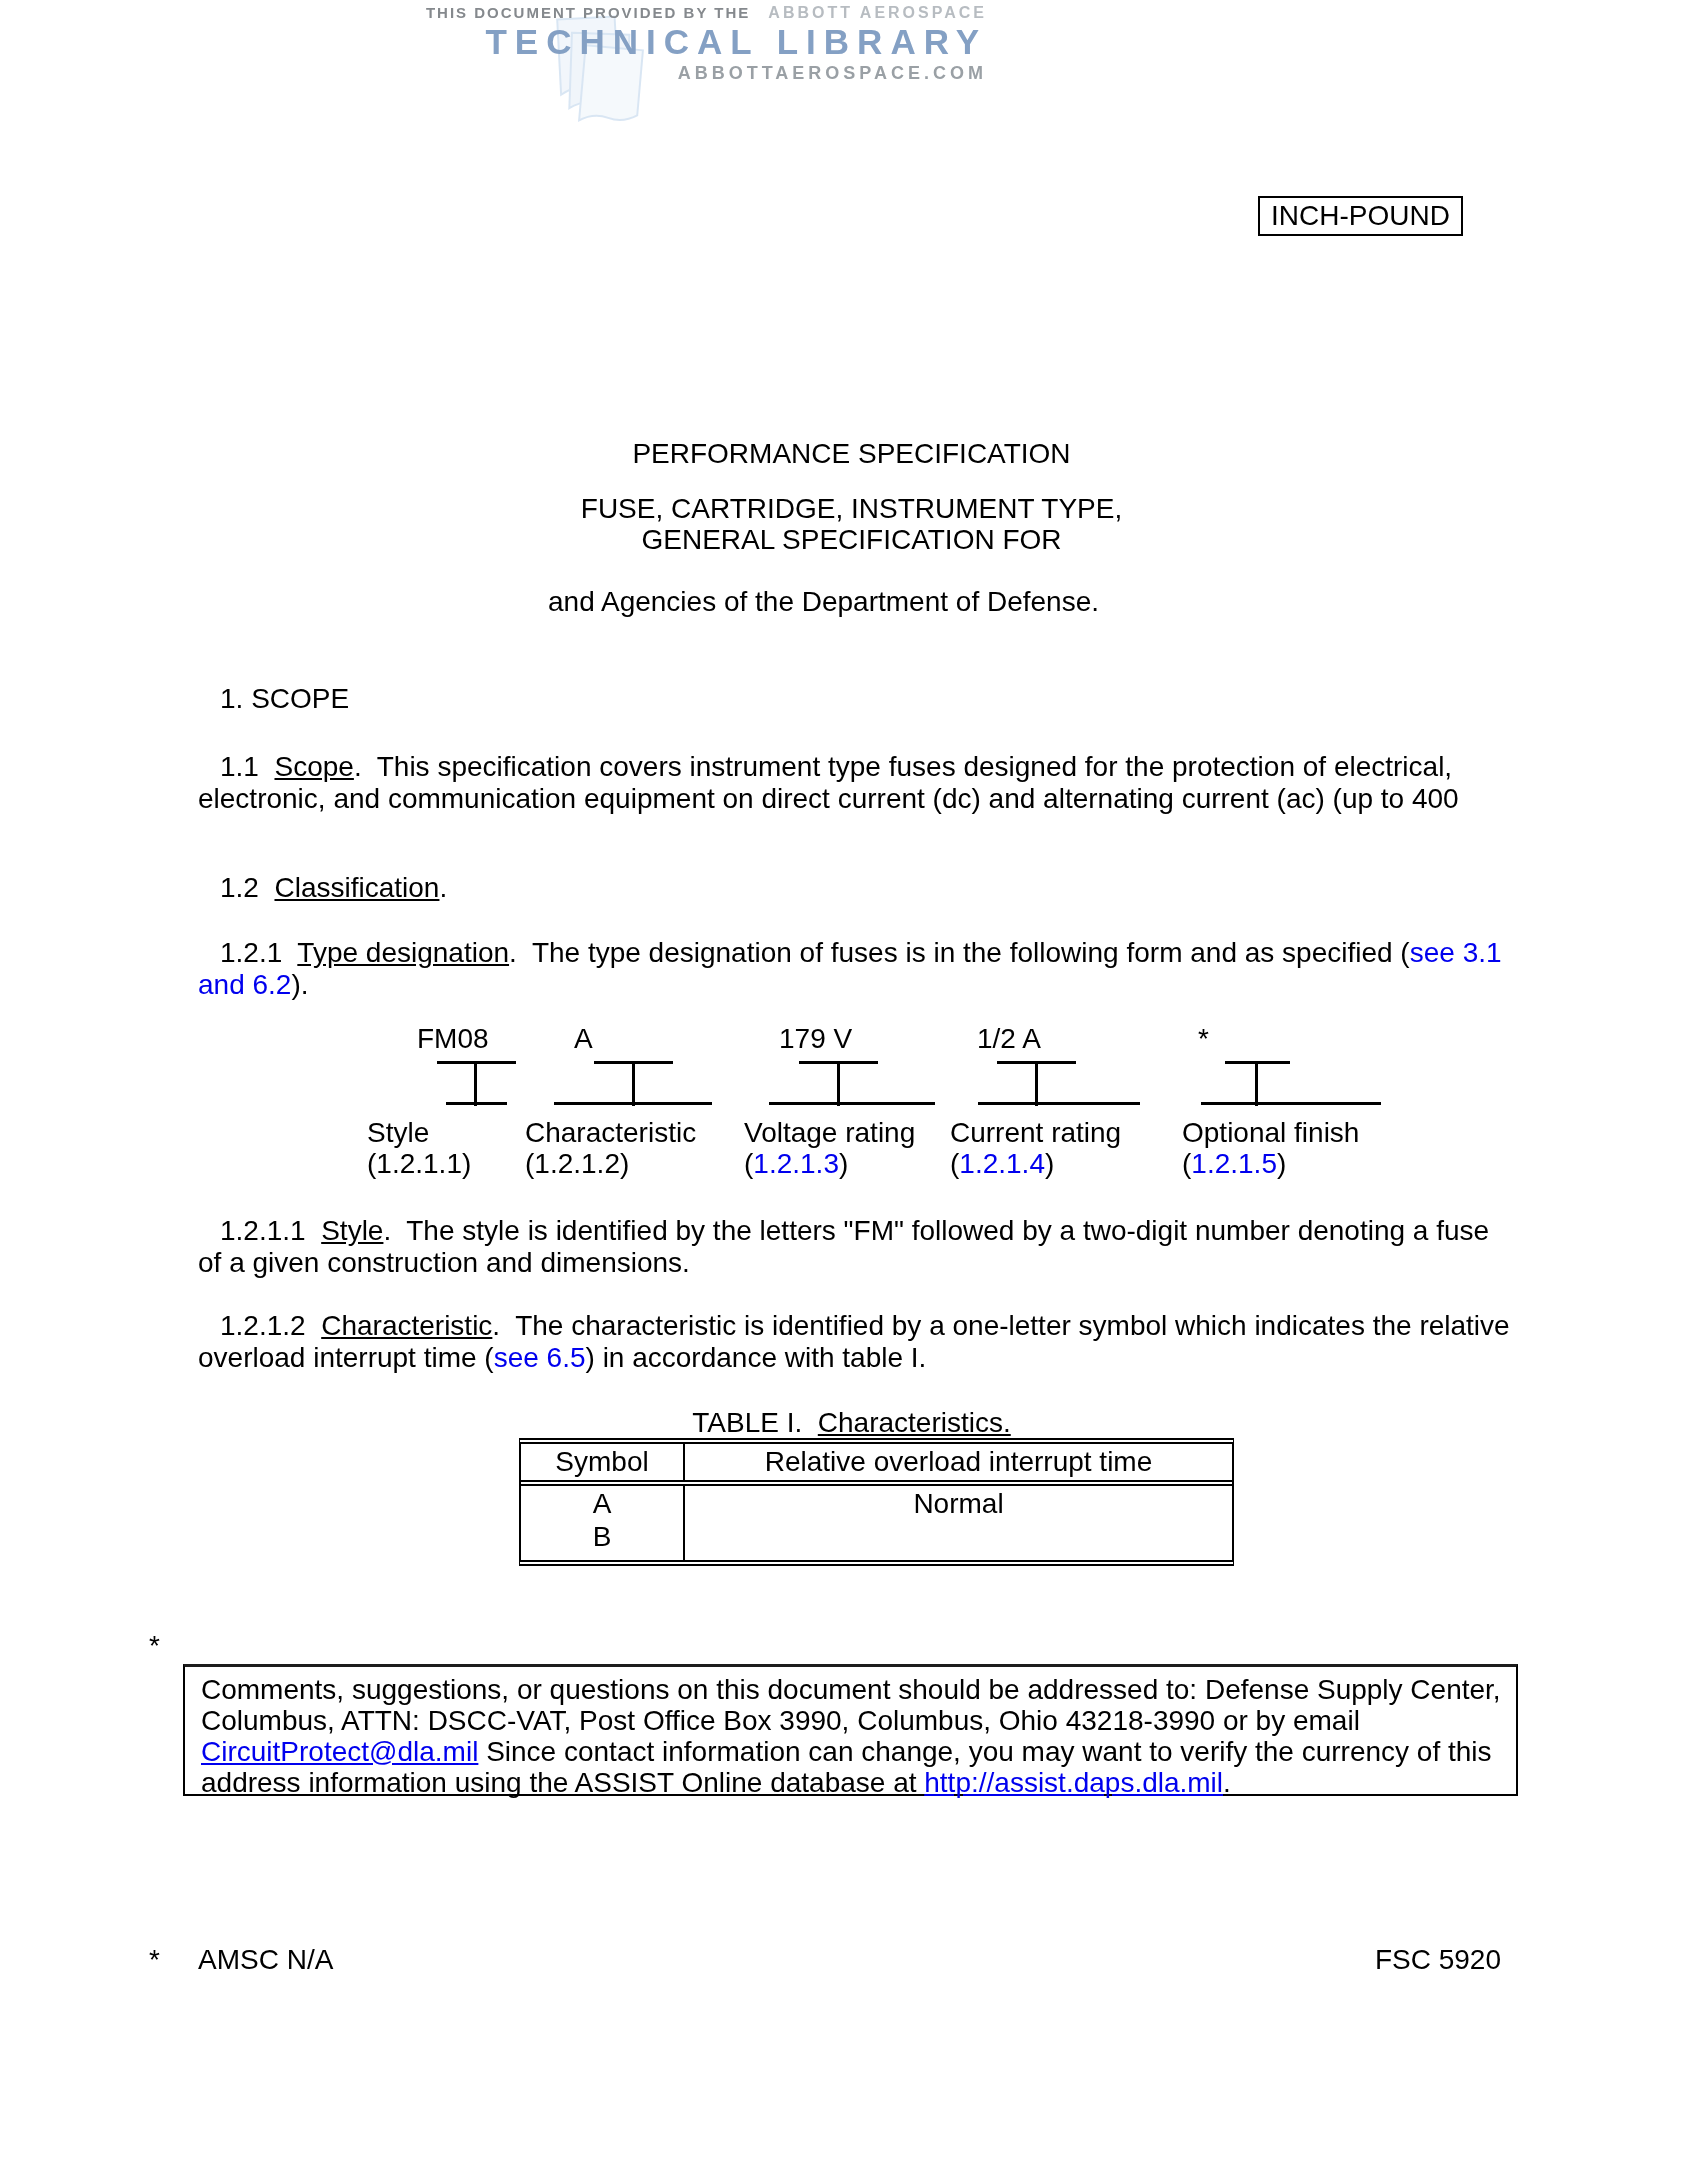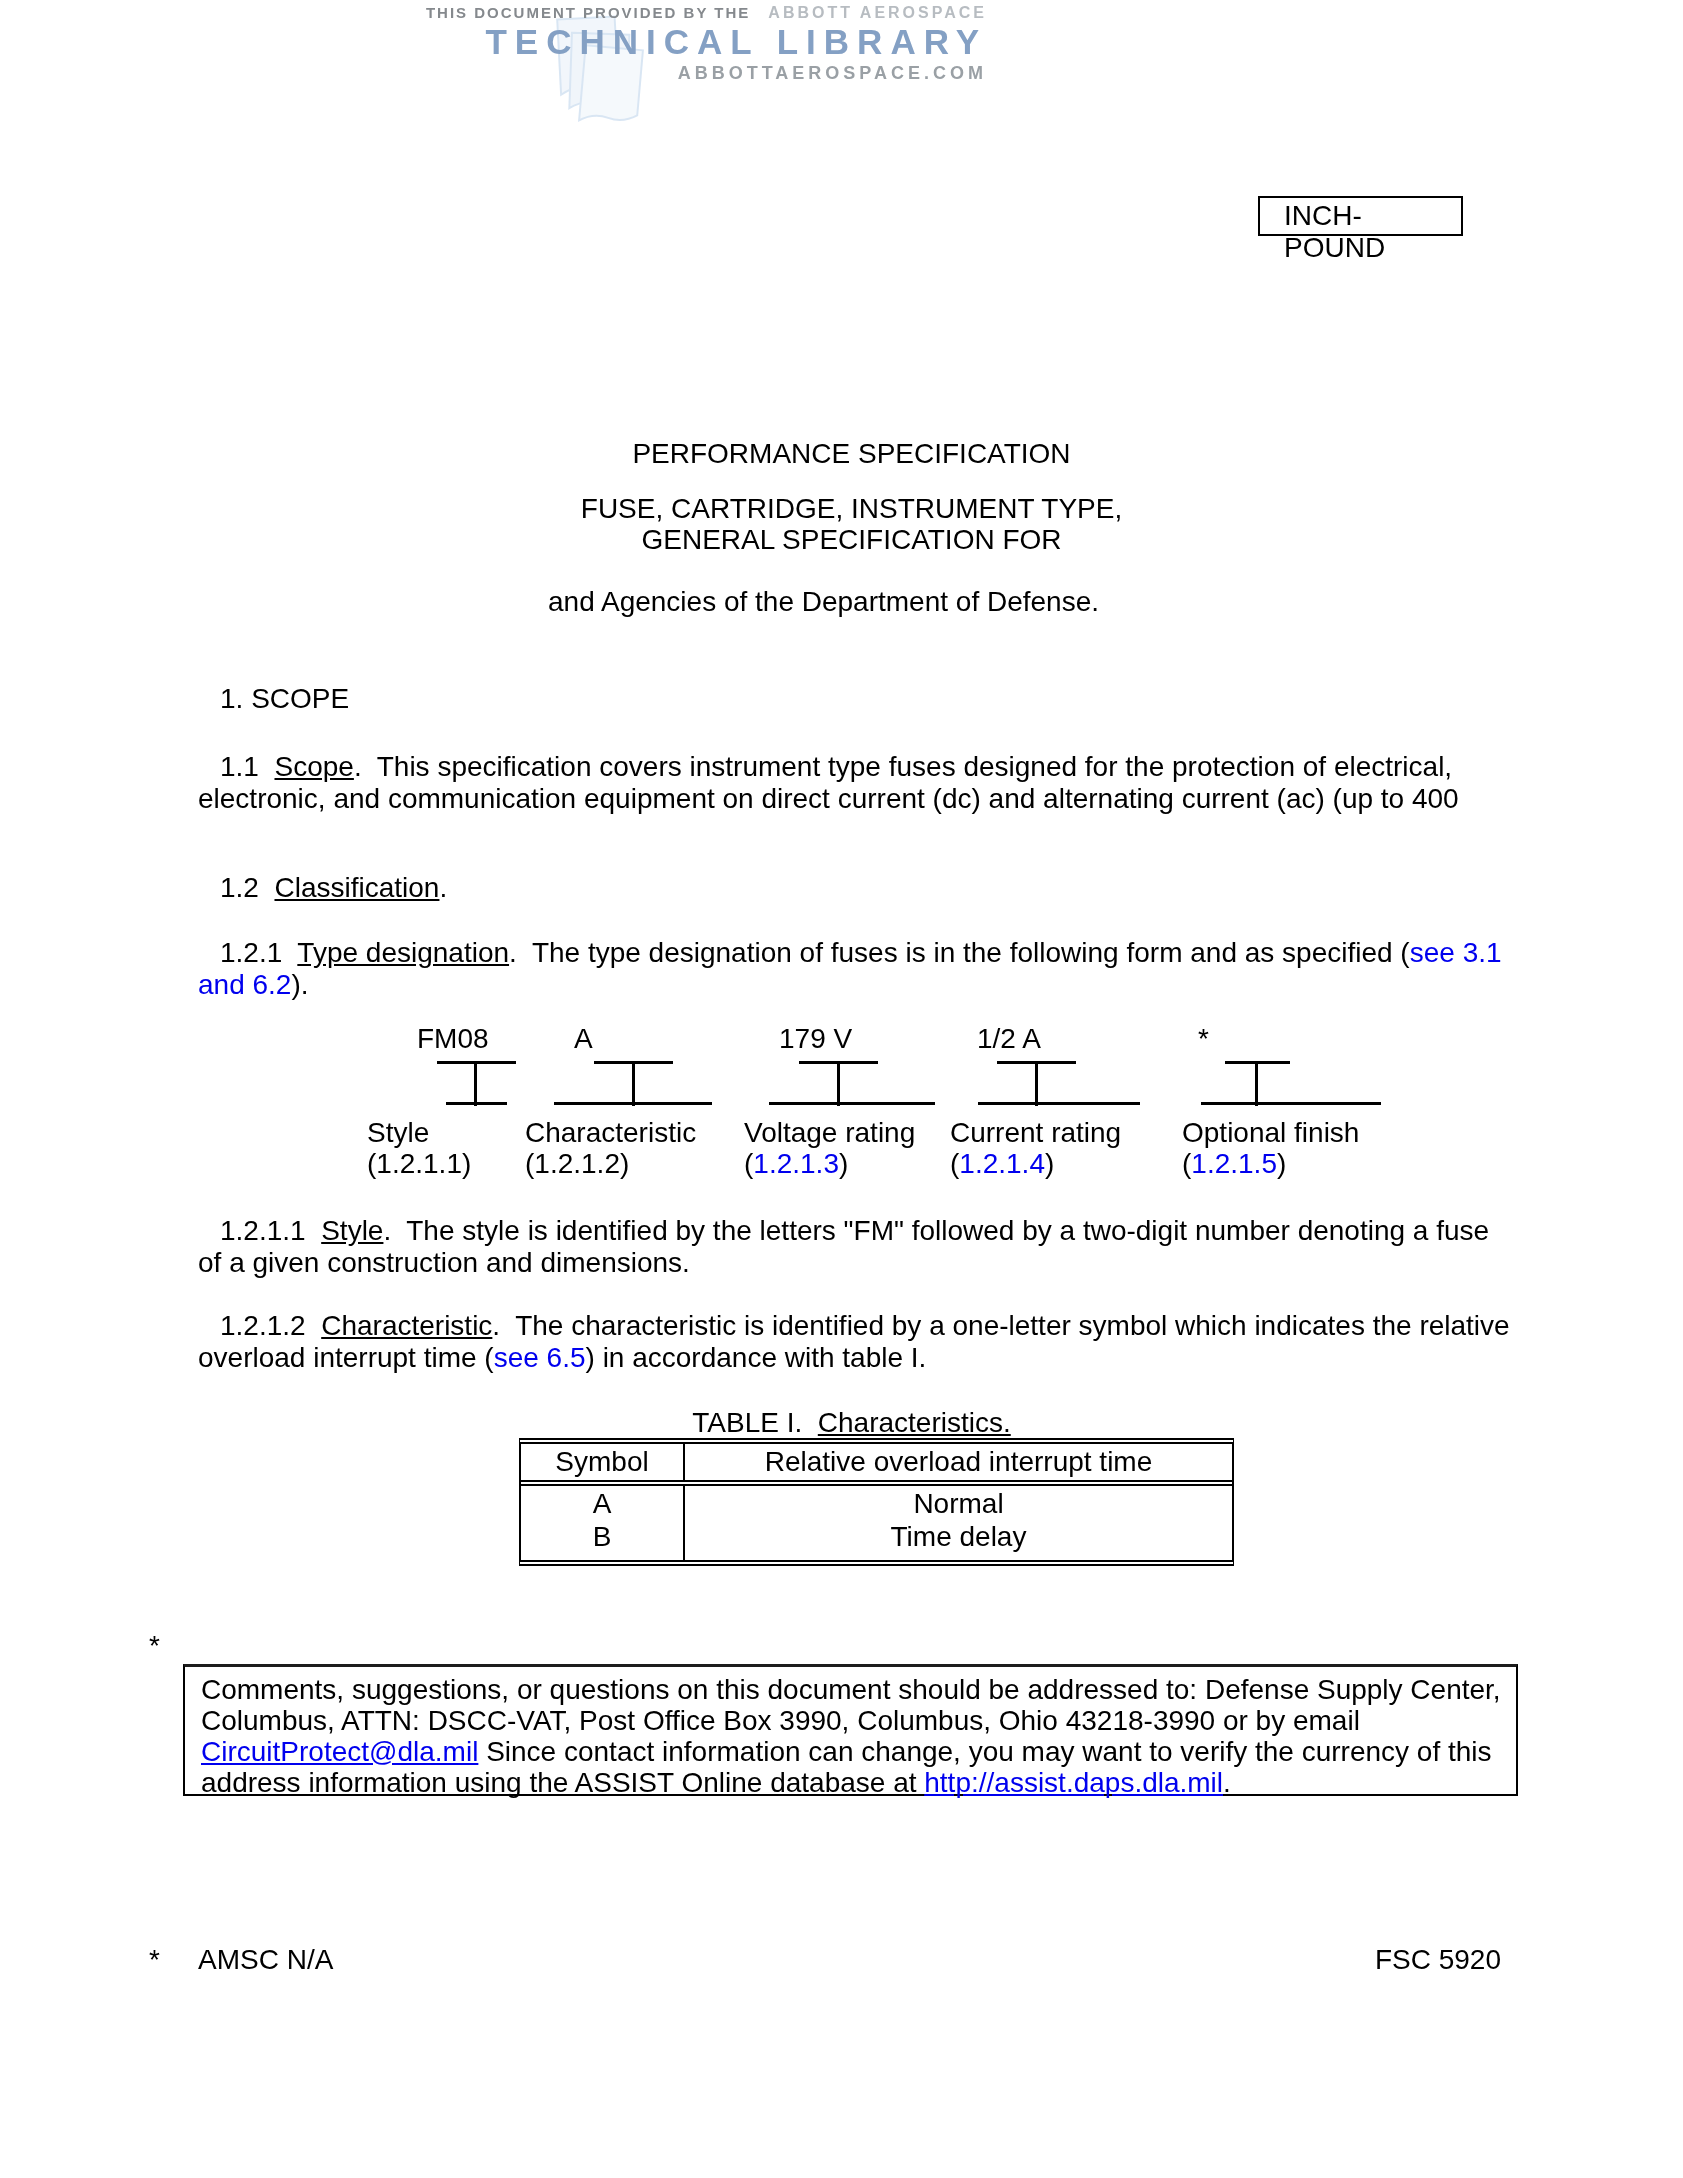--- a/index.html
+++ b/index.html
@@ -19,21 +19,21 @@
   .logo-wrap { position:absolute; top:4px; left:0; width:987px; text-align:right; }
   .logo-l1 { font-size:15px; line-height:18px; letter-spacing:2px; color:#85898d; font-weight:bold; }
   .logo-l1 .brand { color:#b7bcc1; margin-left:18px; letter-spacing:3px; font-size:16px; }
   .logo-l2 { font-size:35px; line-height:36px; letter-spacing:8px; color:#84a0c4; font-weight:bold; margin-top:2px; }
   .logo-l3 { font-size:18px; line-height:22px; letter-spacing:4px; color:#9aa0a5; font-weight:bold; margin-top:2px; }
   .pages-svg { position:absolute; left:545px; top:12px; }
 
   
   .inch-box {
     position:absolute; left:1258px; top:196px; width:205px; height:40px;
-    border:2px solid #000; padding-left:24px; padding-top:2px;
+    border:2px solid #000; padding-left:11px; padding-top:2px;
   }
   .id-block { position:absolute; left:1262px; top:239px; }
   .id-block .row { height:31px; line-height:31px; white-space:pre; }
   .date-underline { display:inline-block; width:229px; border-bottom:2px solid #000; height:30px; }
 
   
   .center-line { position:absolute; left:10px; width:1683px; text-align:center; }
   .approval { position:absolute; left:548px; top:586px; line-height:31px; }
 
   
@@ -181,21 +181,20 @@
       <div class="tcell tc1">Symbol</div>
       <div class="tcell tc2">Relative overload interrupt time</div>
     </div>
     <div class="tbody">
       <div class="trow">
         <div class="tcell tc1">A</div>
         <div class="tcell tc2">Normal</div>
       </div>
       <div class="trow">
         <div class="tcell tc1">B</div>
-        <div class="tcell tc2">Time delay</div>
       </div>
       <div class="trow">
         <div class="tbody-pad tc1"></div>
         <div class="tbody-pad tc2"></div>
       </div>
     </div>
   </div>
 
   <div class="fn-star">*</div>
   <div class="fn-box">

